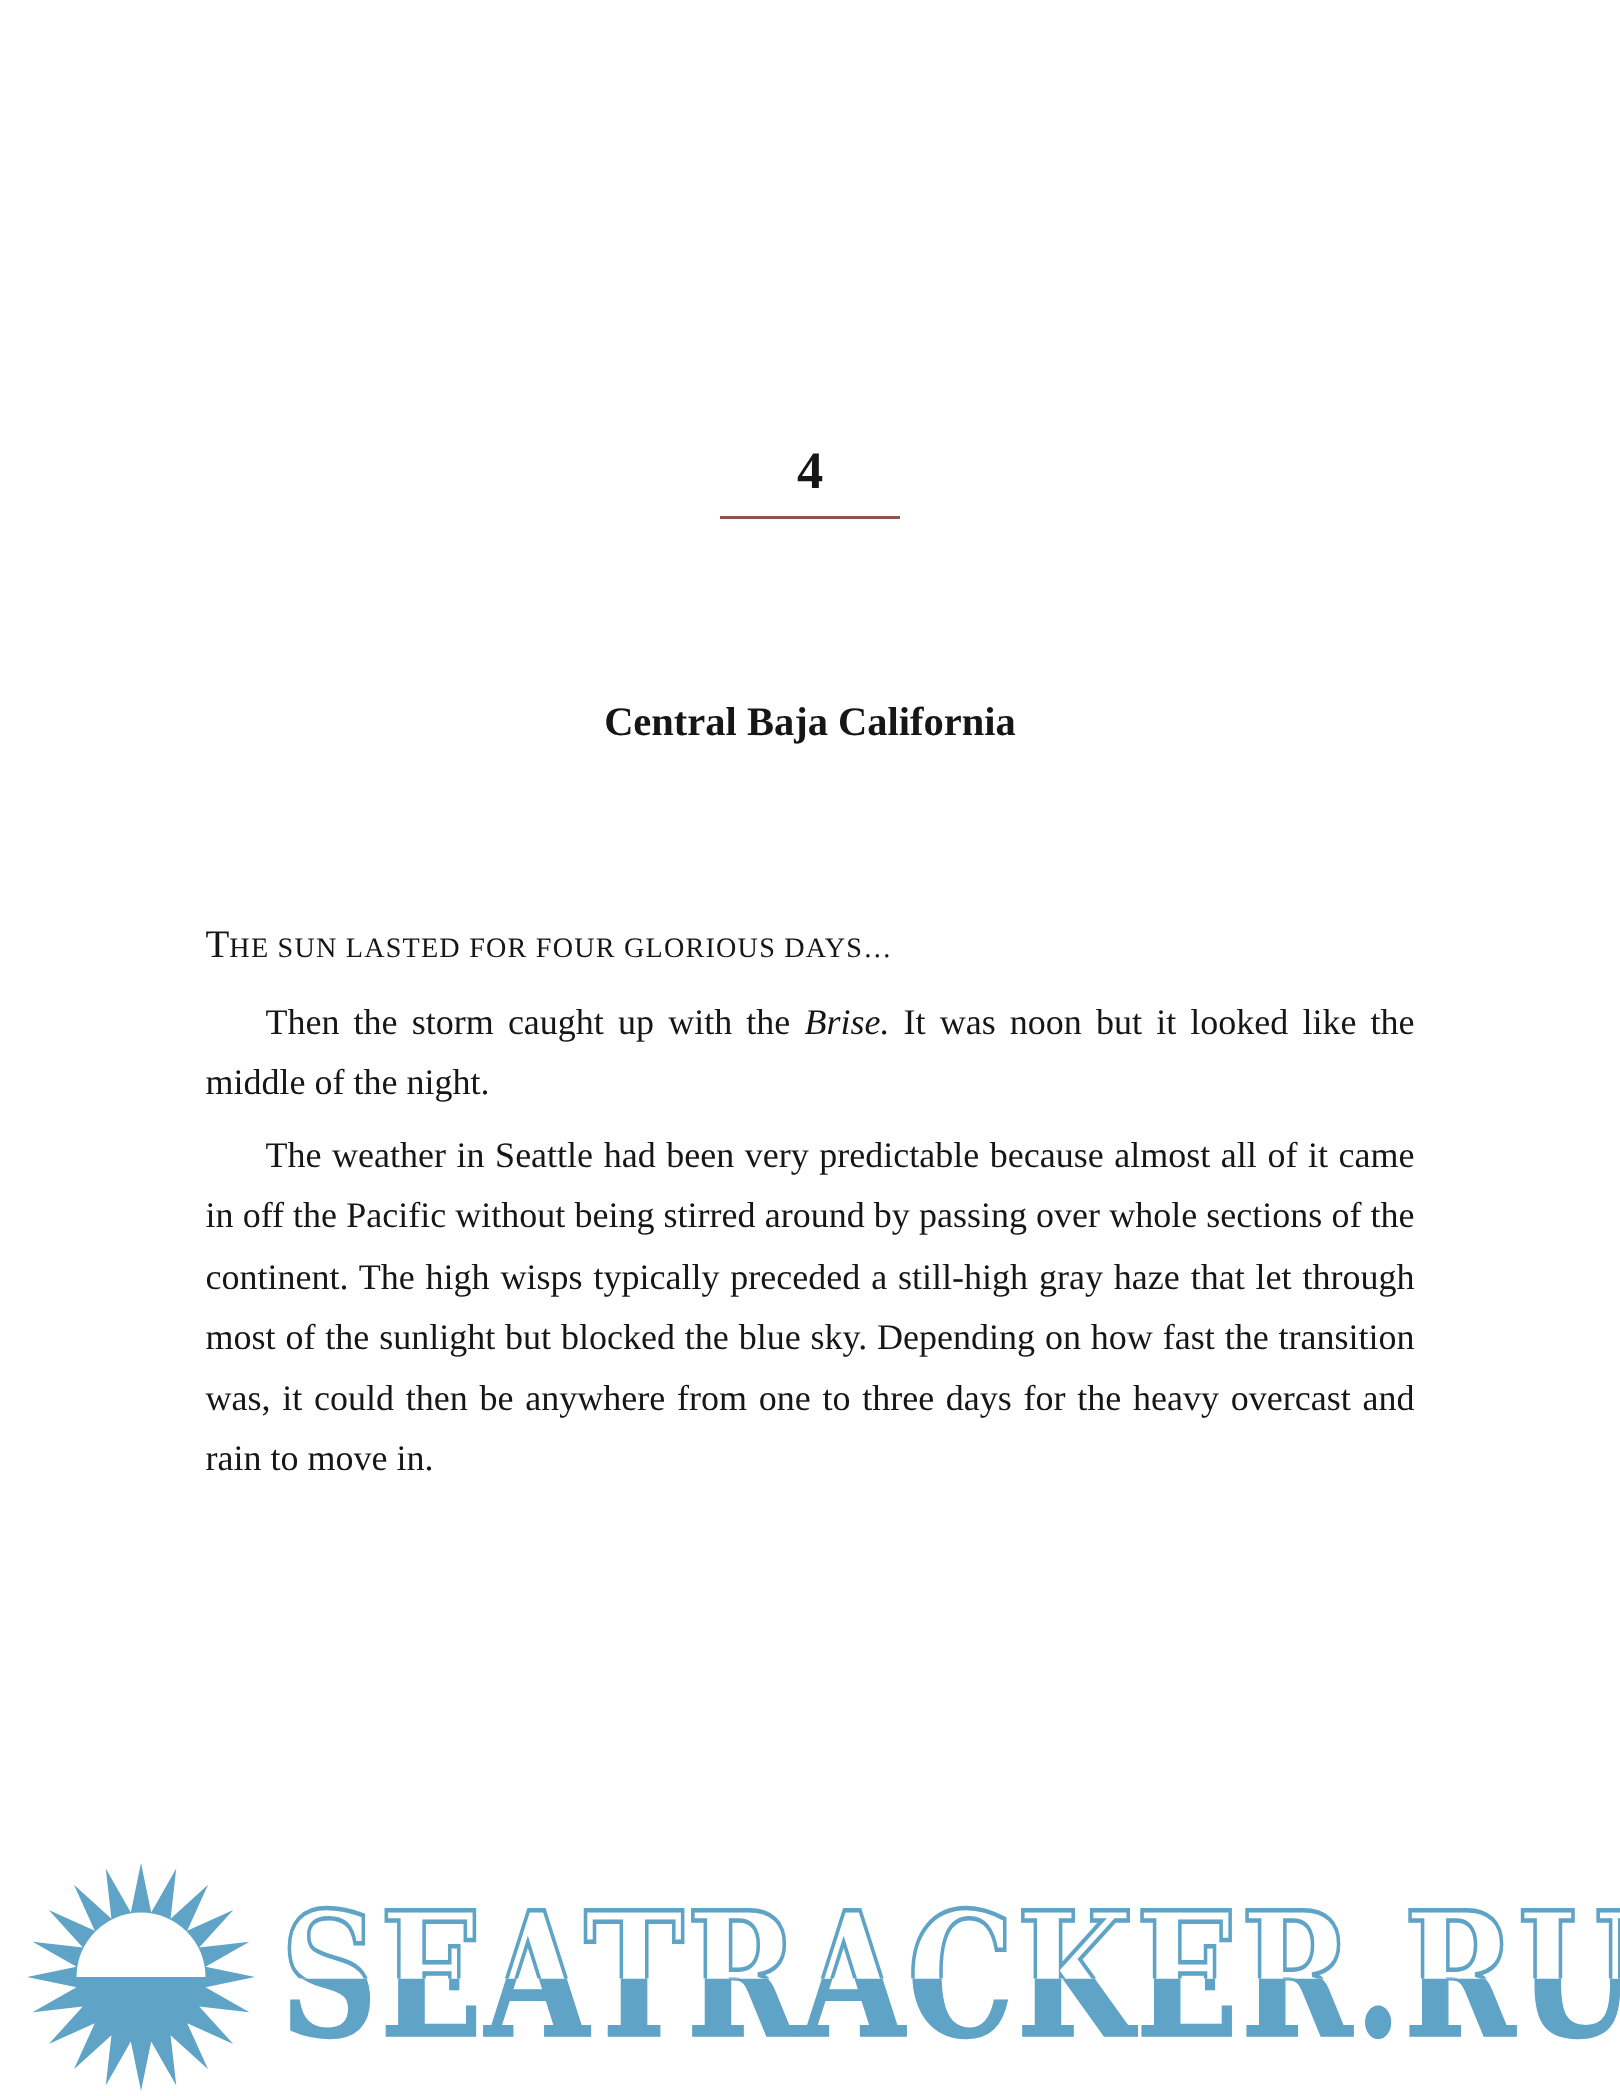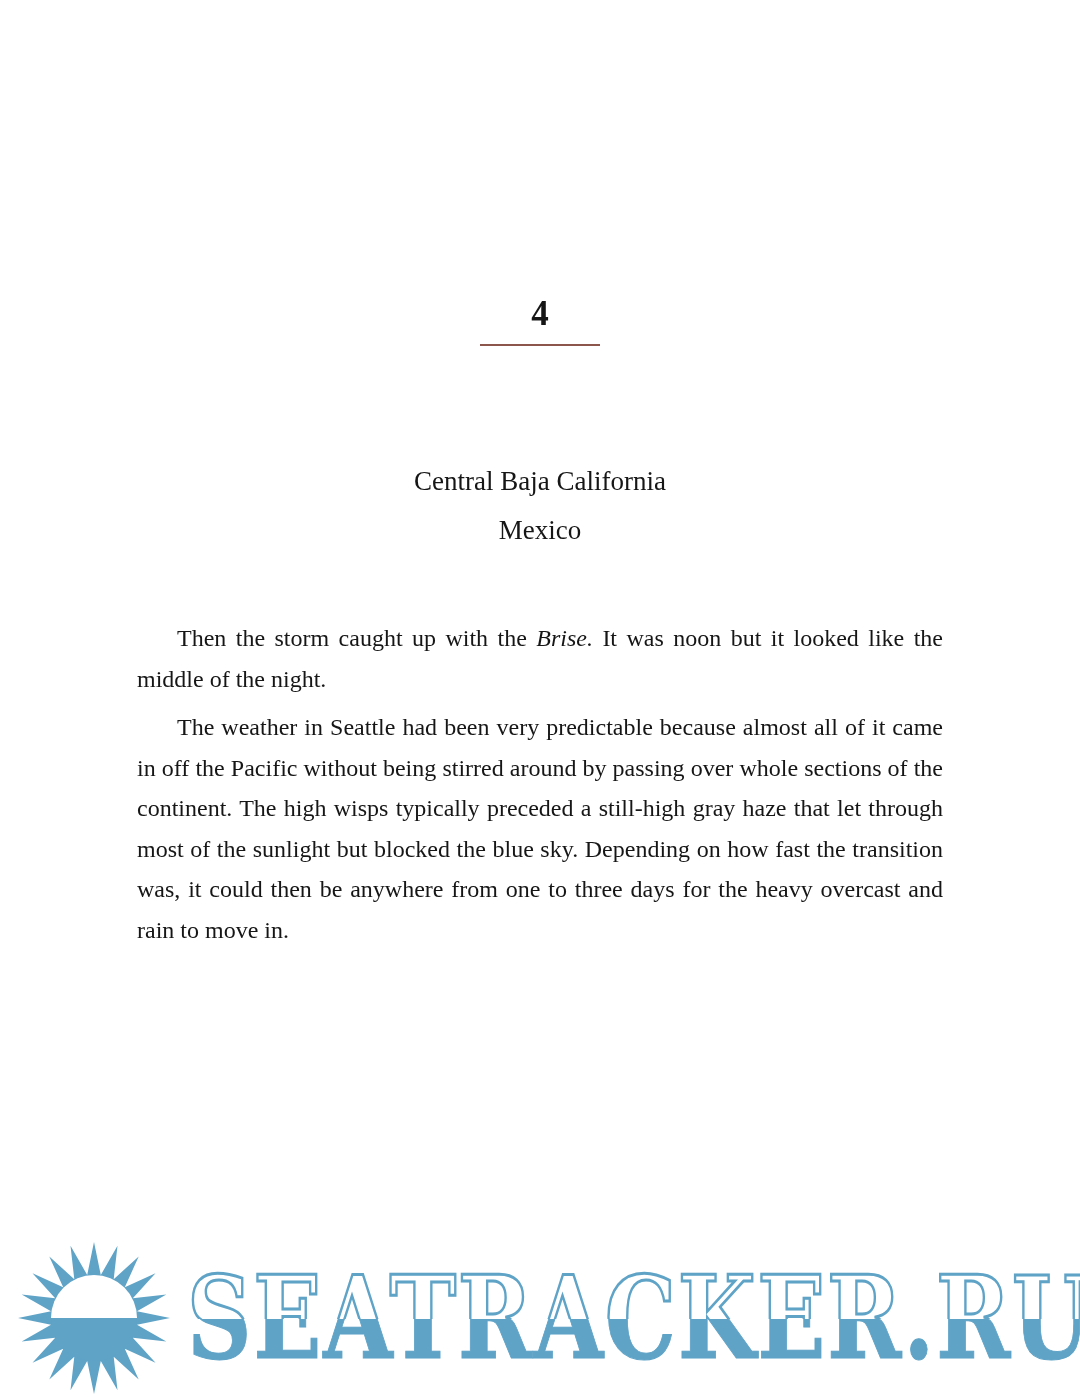--- a/index.html
+++ b/index.html
@@ -34,21 +34,21 @@
     height: 2px;
     background: var(--divider-color, #8d564d);
   }
 
   .headings {
     position: absolute;
     top: 457px;
     left: 0;
     width: 100%;
     text-align: center;
-    font-weight: normal;
+    font-weight: bold;
     font-size: 27px;
   }
   .heading-line { line-height: 48.5px; }
 
   .body-text {
     position: absolute;
     left: 137px;
     top: 610px;
     width: 806px;
     font-size: 24px;
@@ -119,24 +119,24 @@
 <body>
 
 <div class="book-page">
 
   <div class="chapter-number">4</div>
 
   <div class="chapter-divider"></div>
 
   <div class="headings">
     <div class="heading-line">Central Baja California</div>
-    <div class="heading-line">Mexico</div>
   </div>
 
   <div class="body-text">
+    <p class="opening-line"><span class="lead-cap">T</span><span class="small-caps">he sun lasted for four glorious days…</span></p>
     <div id="paragraphs">
         <p class="body-para"><span>Then the storm caught up with the </span><em>Brise.</em><span> It was noon but it looked like the middle of the night.</span></p>
         <p class="body-para"><span>The weather in Seattle had been very predictable because almost all of it came in off the Pacific without being stirred around by passing over whole sections of the continent. The high wisps typically preceded a still-high gray haze that let through most of the sunlight but blocked the blue sky. Depending on how fast the transition was, it could then be anywhere from one to three days for the heavy overcast and rain to move in.</span></p>
       </div>
   </div>
 
   <div class="watermark">
     <svg class="sun-svg" width="164" height="164" viewBox="-82 -82 164 164" xmlns="http://www.w3.org/2000/svg">
       <polygon id="sun-rays" class="sun-rays" points="0.0,-76.0 6.8,-43.0 23.5,-72.3 19.7,-38.8 44.7,-61.5 30.8,-30.8 61.5,-44.7 38.8,-19.7 72.3,-23.5 43.0,-6.8 76.0,0.0 43.0,6.8 72.3,23.5 38.8,19.7 61.5,44.7 30.8,30.8 44.7,61.5 19.7,38.8 23.5,72.3 6.8,43.0 0.0,76.0 -6.8,43.0 -23.5,72.3 -19.7,38.8 -44.7,61.5 -30.8,30.8 -61.5,44.7 -38.8,19.7 -72.3,23.5 -43.0,6.8 -76.0,0.0 -43.0,-6.8 -72.3,-23.5 -38.8,-19.7 -61.5,-44.7 -30.8,-30.8 -44.7,-61.5 -19.7,-38.8 -23.5,-72.3 -6.8,-43.0"></polygon>
       <circle class="sun-disc-lower" cx="0" cy="0" r="43"></circle>

